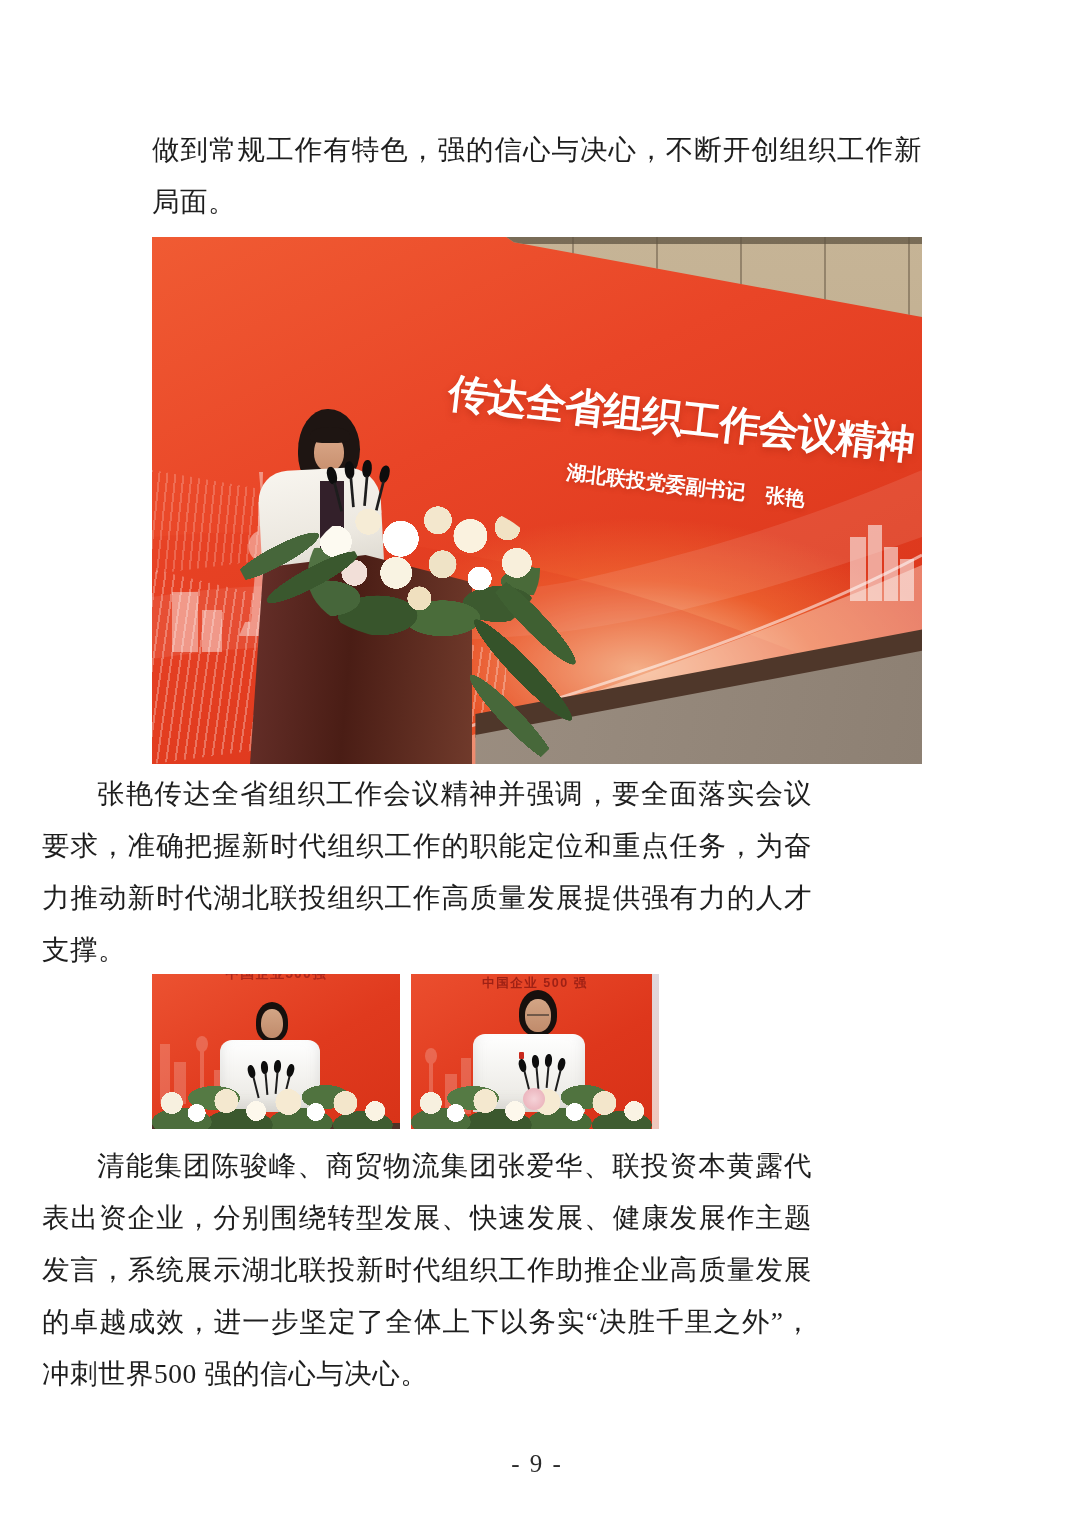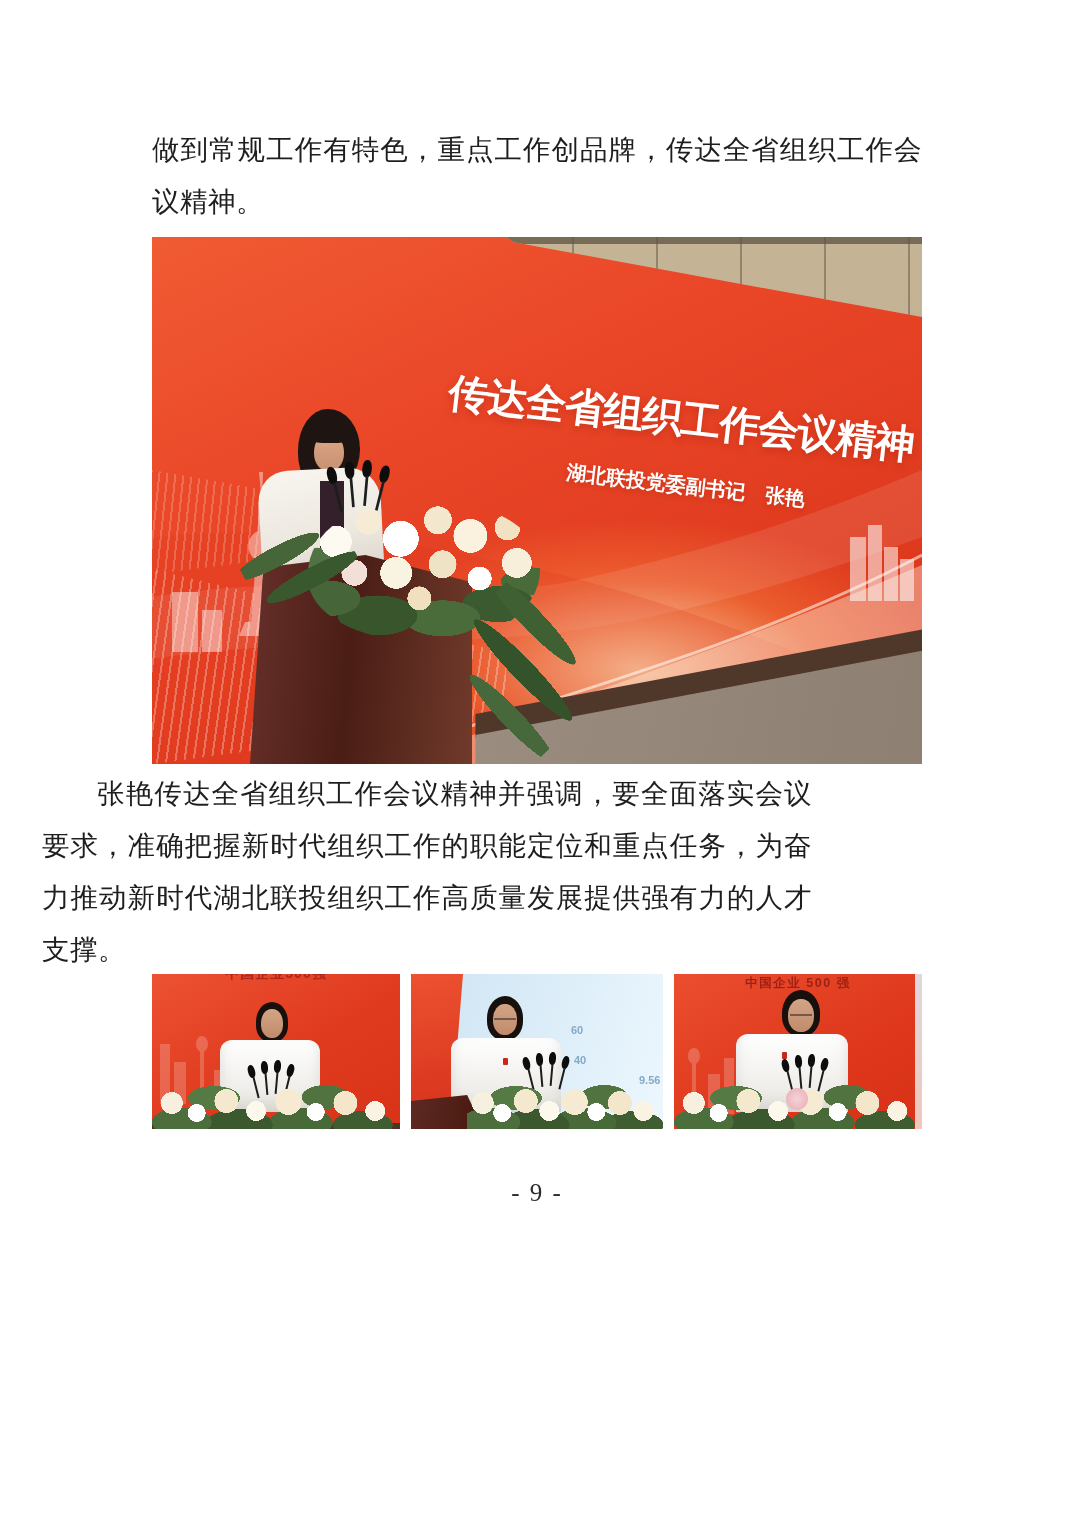--- a/index.html
+++ b/index.html
@@ -159,21 +159,21 @@
       border-radius:50%;background:radial-gradient(#f5d3d8,#e8aab4);}
   .sp-table{position:absolute;left:0;right:0;bottom:0;height:6px;background:#4d3328;z-index:4;}
 
   .page-num{margin-top:50px;text-align:center;font-size:25px;color:#2b2b2b;letter-spacing:2px;}
 </style>
 </head>
 <body>
 
 <div class="page">
 
-  <p class="para first">做到常规工作有特色，重点工作创品牌，传达全省组织工作会议精神。</p>
+  <p class="para first">做到常规工作有特色，强的信心与决心，不断开创组织工作新局面。</p>
 
   <figure class="main-photo" style="margin-block:9px 0;margin-inline:152px 0;">
     <svg class="mp-waves" viewBox="0 0 770 527" preserveAspectRatio="none">
       <path d="M0,360 C180,330 300,372 430,342 C560,312 660,280 770,233 L770,300 C640,346 520,382 400,396 C280,410 140,400 0,422 Z" fill="rgba(255,255,255,0.10)"></path>
       <path d="M0,300 C150,286 260,306 380,331 C520,362 660,420 770,468 L770,527 L0,527 Z" fill="rgba(225,55,28,0.22)"></path>
       <path d="M240,527 C400,468 560,418 770,328 L770,420 C600,464 430,506 325,527 Z" fill="rgba(255,242,228,0.40)"></path>
       <path d="M200,527 C420,455 600,408 770,318" stroke="rgba(255,255,255,0.55)" stroke-width="3" fill="none"></path>
     </svg>
     <div class="mp-streaks"></div>
     <div class="mp-streaks2"></div>
@@ -235,39 +235,20 @@
       <div class="mics">
         <span class="mic"></span>
         <span class="mic"></span>
         <span class="mic"></span>
         <span class="mic"></span>
       </div>
       <div class="sp-flowers"></div>
       <div class="sp-table"></div>
     </figure>
 
-    <figure class="sp sp2" style="margin:0">
-      <div class="sp2-panel"></div>
-      <div class="slide-num sn1">60</div>
-      <div class="slide-num sn2">40</div>
-      <div class="slide-num sn3">9.56</div>
-      <div class="hairm"></div>
-      <div class="headm"></div>
-      <div class="glasses"></div>
-      <div class="shirtm"></div>
-      <div class="pin"></div>
-      <div class="mics">
-        <span class="mic"></span>
-        <span class="mic"></span>
-        <span class="mic"></span>
-        <span class="mic"></span>
-      </div>
-      <div class="sp2-podium"></div>
-      <div class="sp-flowers"></div>
-    </figure>
 
     <figure class="sp sp3" style="margin:0">
       <div class="sp-banner">中国企业 500 强</div>
       <svg class="sp-skyline" width="80" height="100" viewBox="0 0 80 100" fill="#ffffff">
         <ellipse cx="14" cy="42" rx="6" ry="8"></ellipse>
           <rect x="12" y="48" width="4" height="52"></rect>
         <rect x="28" y="60" width="12" height="40"></rect>
           <rect x="44" y="44" width="10" height="56"></rect>
         <rect x="58" y="66" width="14" height="34"></rect>
       </svg>
@@ -281,16 +262,17 @@
         <span class="mic"></span>
         <span class="mic"></span>
         <span class="mic"></span>
       </div>
       <div class="sp3-edge"></div>
       <div class="sp-flowers"></div>
     </figure>
 
   </div>
 
+  <p class="para indent" style="margin-top:11px">清能集团陈骏峰、商贸物流集团张爱华、联投资本黄露代表出资企业，分别围绕转型发展、快速发展、健康发展作主题发言，系统展示湖北联投新时代组织工作助推企业高质量发展的卓越成效，进一步坚定了全体上下以务实“决胜千里之外”，冲刺世界500 强的信心与决心。</p>
 
   <div class="page-num">- 9 -</div>
 
 </div>
 
 </body></html>

